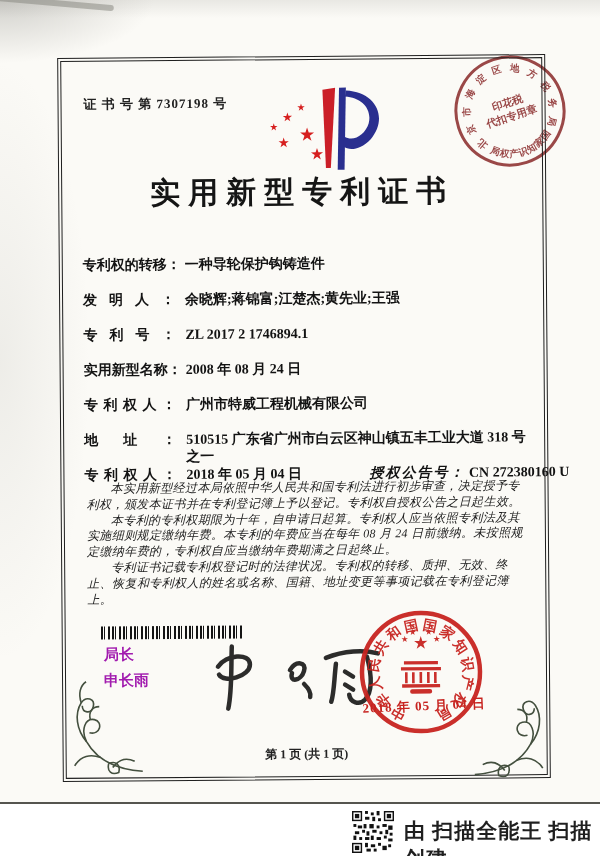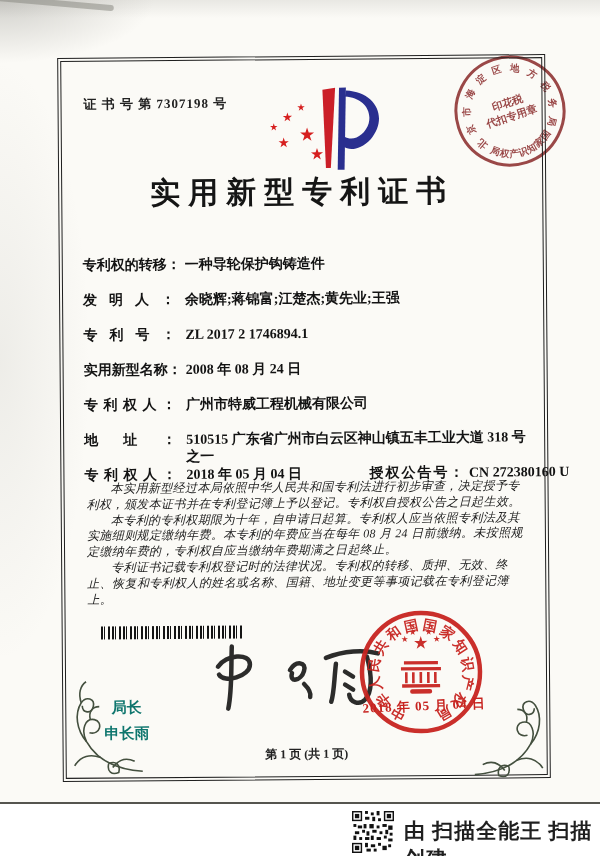--- a/index.html
+++ b/index.html
@@ -32,27 +32,27 @@
   .title{position:absolute;left:0;top:112px;width:100%;text-align:center;
     font-size:30px;font-weight:700;letter-spacing:8px;color:#151515;}
   .fields{position:absolute;left:20px;top:195px;width:448px;font-size:14px;font-weight:600;color:#131313;}
   .row{margin-bottom:17px;line-height:18px;white-space:nowrap;}
   .row .lab{display:inline-block;width:92px;text-align:justify;text-align-last:justify;vertical-align:top;}
   .row .val{display:inline-block;margin-left:10px;vertical-align:top;white-space:normal;}
   .row.addr{margin-bottom:1px;}
   .row.addr .val{width:352px;line-height:17px;}
   .row.grant{position:relative;}
   .grant-right{position:absolute;left:285px;top:0;white-space:nowrap;}
-  .grant-right .lab2{letter-spacing:2px;}
+  .grant-right .lab2{letter-spacing:2px;font-style:italic;}
   .paras{position:absolute;left:22px;top:420px;width:442px;font-size:12px;line-height:15.8px;
     font-style:italic;color:#1d1d1d;font-weight:500;}
   .paras p{margin:0;text-indent:2em;letter-spacing:.4px;}
   .barcode{position:absolute;left:35px;top:565px;width:142px;height:13px;
     background:repeating-linear-gradient(90deg,#141414 0 2px,#fbfaf6 2px 3px,#141414 3px 4px,#fbfaf6 4px 7px,#141414 7px 9px,#fbfaf6 9px 11px);}
-  .officer{position:absolute;left:38px;top:633px;font-size:15px;font-weight:700;color:#0f766e;line-height:26px;text-align:center;}
+  .officer{position:absolute;left:38px;top:580px;font-size:15px;font-weight:700;color:#a21caf;line-height:26px;}
   .signature{position:absolute;left:138px;top:576px;width:190px;height:78px;}
   .seal{position:absolute;left:292px;top:550px;width:126px;height:126px;opacity:.94;}
   .seal-date{position:absolute;left:288px;top:638px;width:140px;text-align:center;
     font-size:13px;font-weight:700;color:#c7231f;letter-spacing:1px;transform:rotate(-2deg);}
   .pageno{position:absolute;left:0;top:686px;width:100%;text-align:center;font-size:12px;font-weight:600;color:#222;}
   .orn{position:absolute;width:84px;height:108px;}
   .orn.bl{left:-6px;top:606px;}
   .orn.br{right:-10px;top:612px;transform:scaleX(-1);}
   .tax-stamp{position:absolute;left:452px;top:53px;width:116px;height:116px;transform:rotate(-18deg);opacity:.88;}
   .scanbar{

